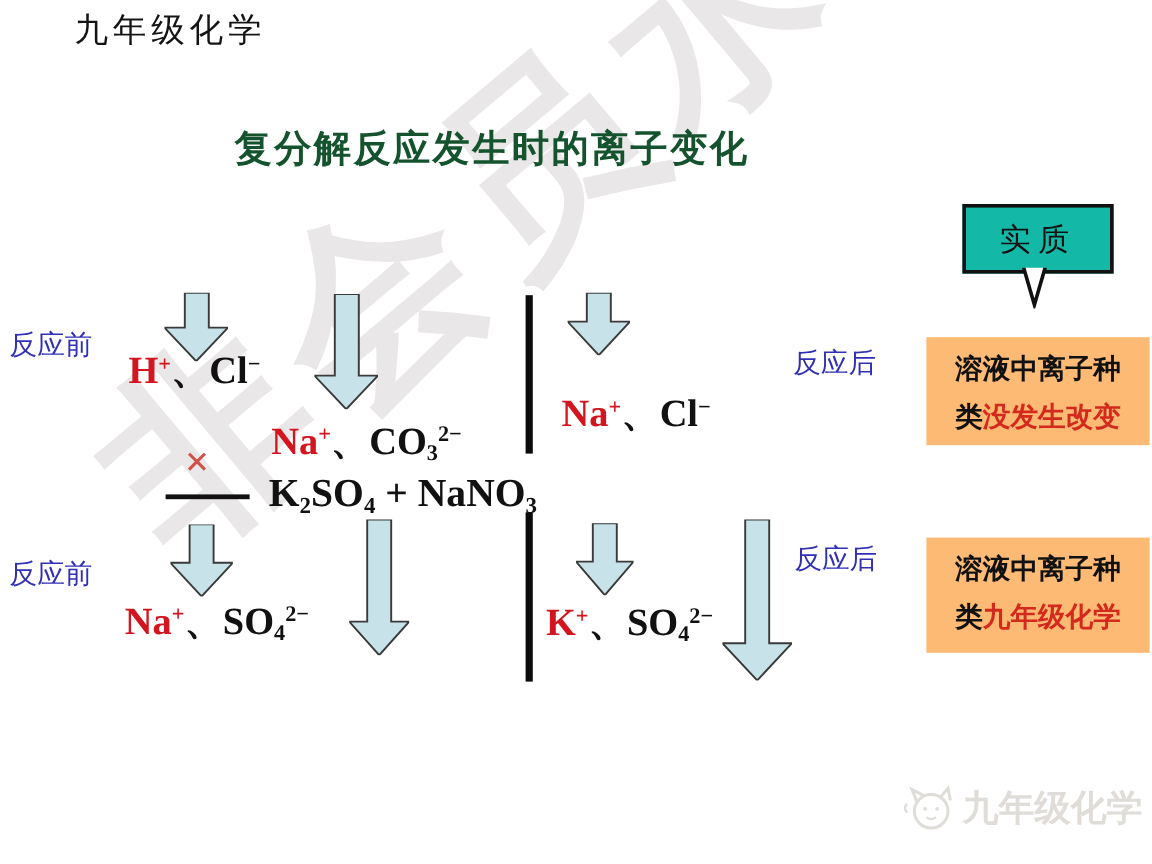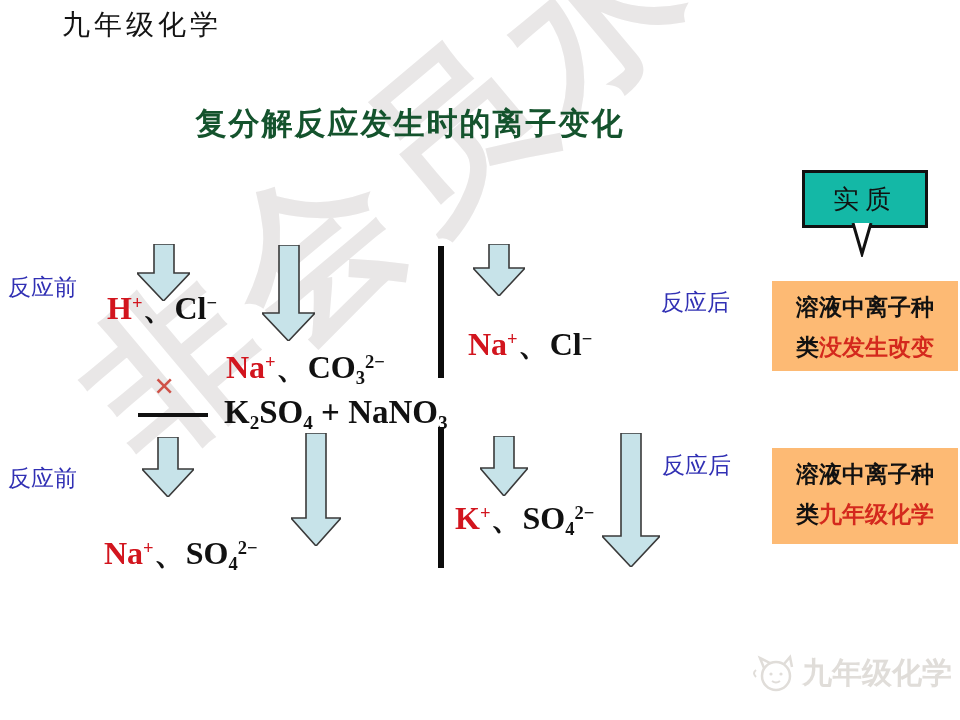--- a/index.html
+++ b/index.html
@@ -35,21 +35,21 @@
           font-weight:bold;color:#cf5147;}
 
   .ions{position:absolute;white-space:nowrap;font-family:"Liberation Serif",serif;
         font-weight:bold;font-size:32px;color:#111;z-index:2;}
   .cation{color:#d2151e;}
   .anion{color:#111;}
   .sep{color:#111;}
   #ip1{left:107px;top:287px;}
   #ip2{left:226px;top:346px;}
   #ip3{left:468px;top:323px;}
-  #ip4{left:104px;top:496px;margin-top:36px;}
+  #ip4{left:104px;top:496px;}
   #ip5{left:245px;top:548px;}
   #ip6{left:455px;top:497px;}
   #ip7{left:549px;top:574px;}
 
   .rlabel{position:absolute;font-size:23px;color:#3130b4;font-weight:500;z-index:2;}
   #before1{left:8px;top:272px;}
   #after1{left:661px;top:287px;}
   #before2{left:8px;top:463px;}
   #after2{left:662px;top:450px;}
 

